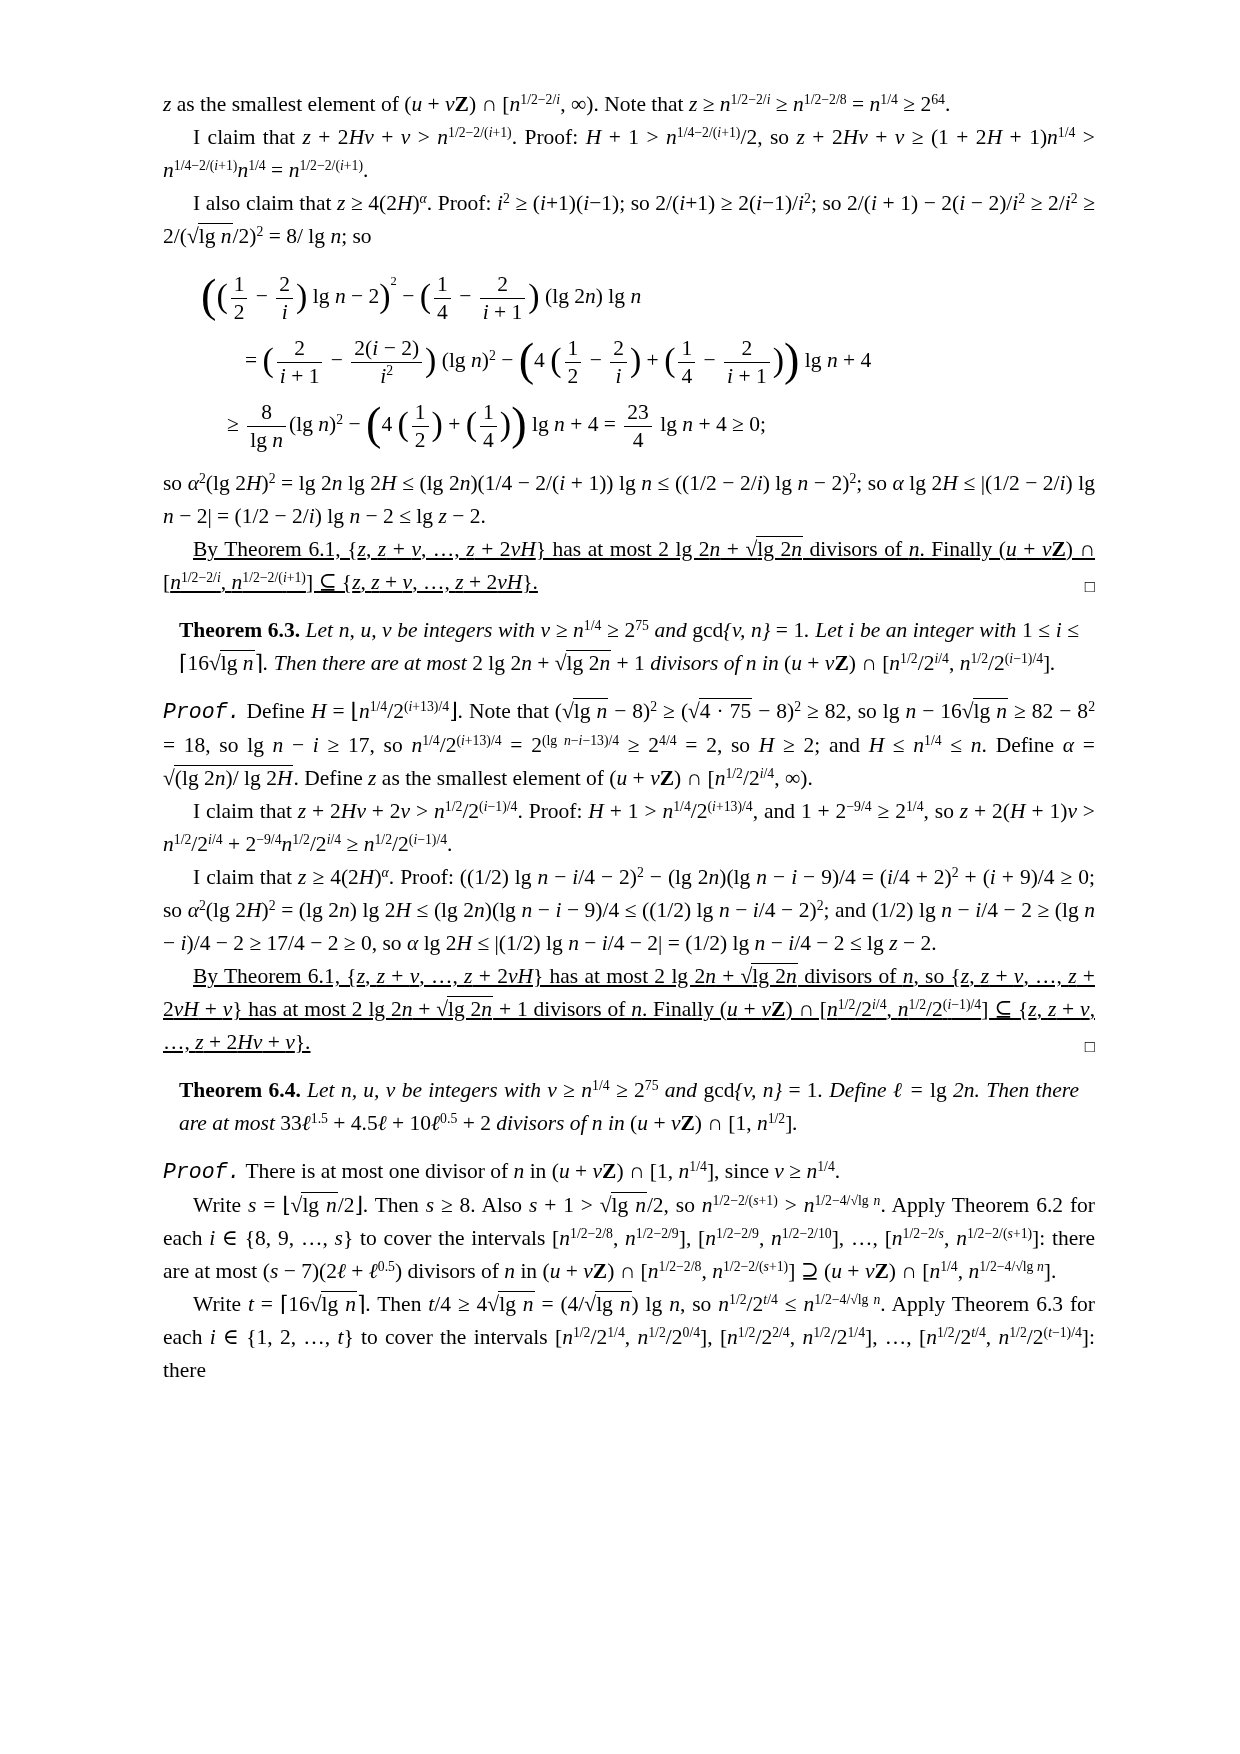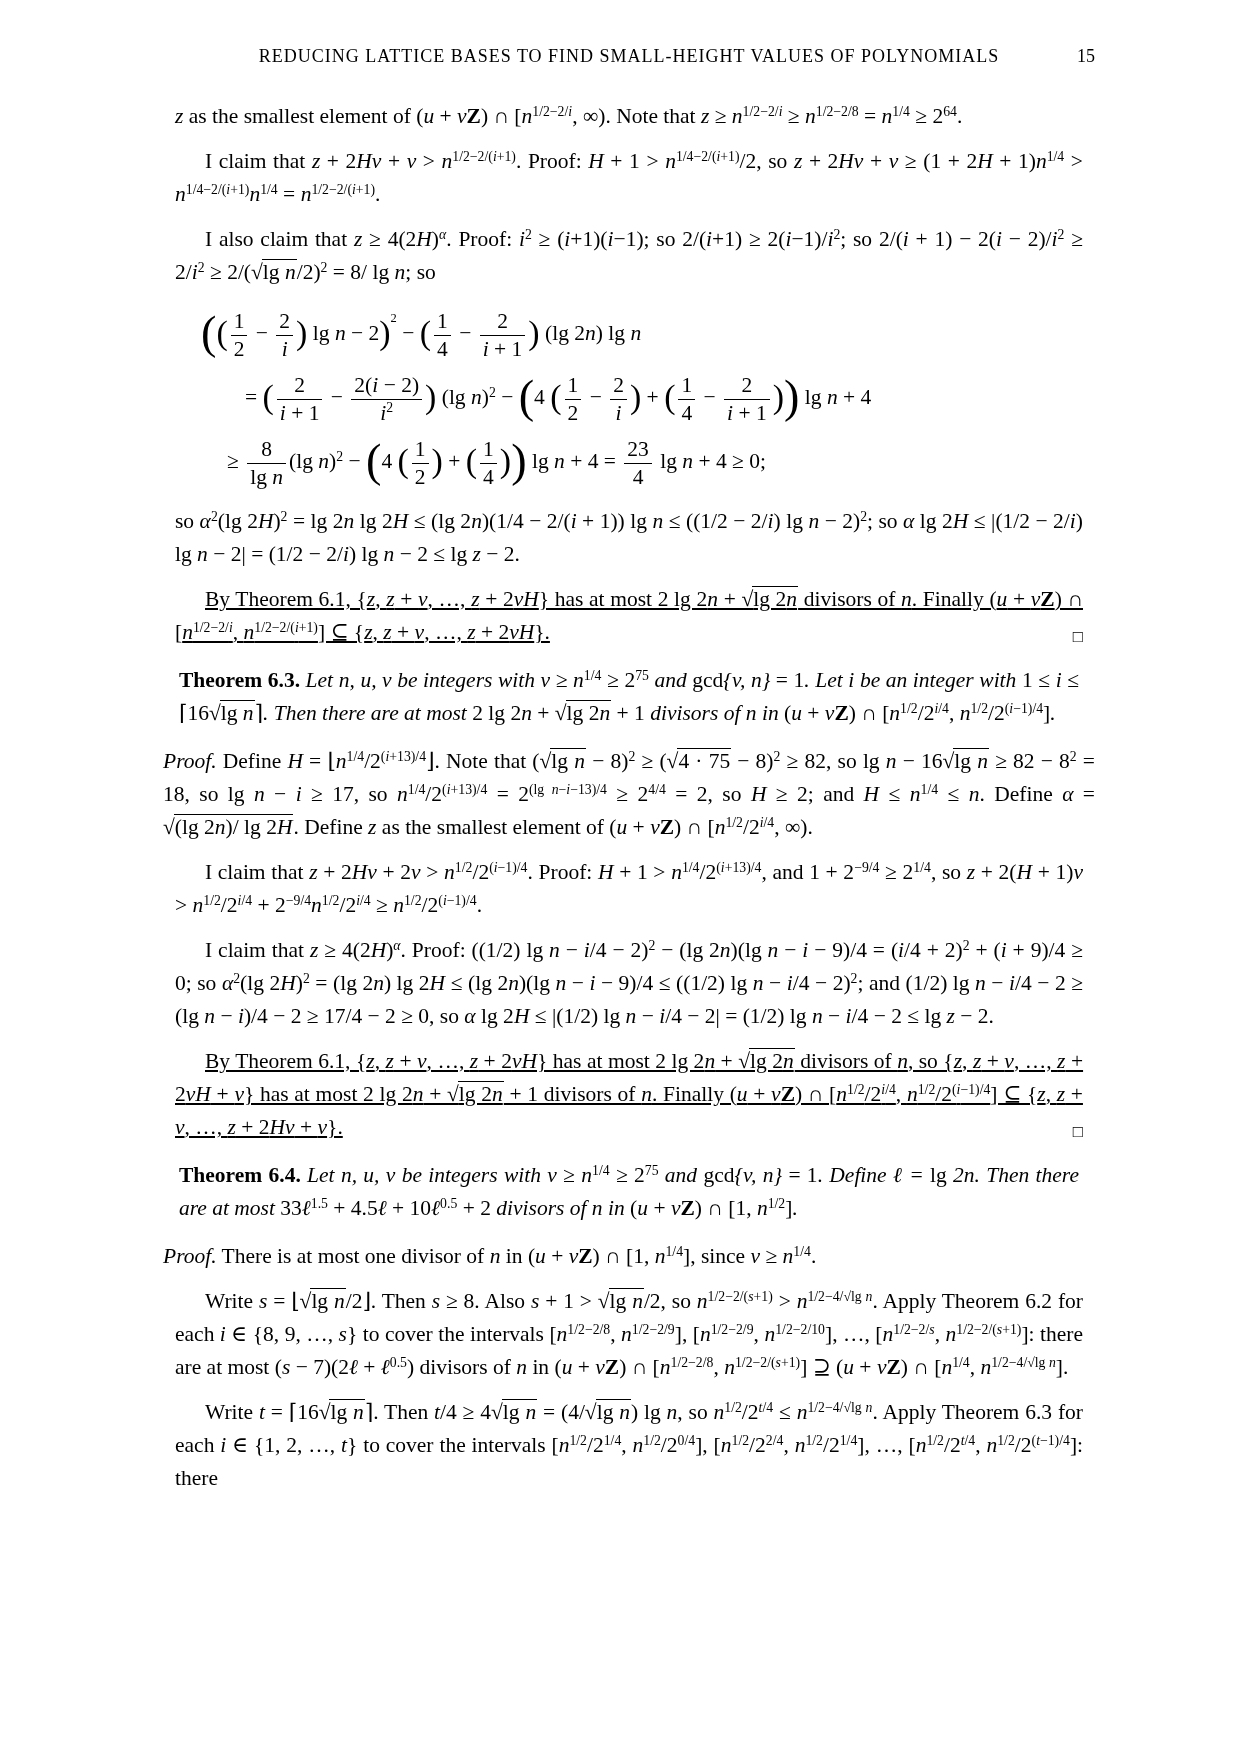--- a/index.html
+++ b/index.html
@@ -6,26 +6,26 @@
   .page {
     position:relative; width:1240px; height:1754px; background:#fff; color:#000;
     font-family:"Liberation Serif","DejaVu Serif",serif; overflow:hidden;
   }
   .header {
     position:absolute; left:163px; top:46px; width:932px;
     text-align:center; font-size:18px; letter-spacing:1px; white-space:nowrap;
   }
   .pagenum { position:absolute; right:0; top:0; letter-spacing:0; }
   .col { position:absolute; left:163px; top:88px; width:932px; }
-  p.para { margin:12px; text-align:justify; font-size:21.5px; line-height:33px; }
+  p.para { margin:0; text-align:justify; font-size:21.5px; line-height:33px; }
   p.ind { text-indent:30px; }
   p.theorem { margin:15px 16px; font-style:italic; }
   p.theorem .lab { font-style:normal; font-weight:bold; }
   p.proofp { margin:15px 0 0 0; }
-  .plab { font-style:italic; }
+  .plab { font-style:italic;font-family:Liberation Mono, monospace; }
   .rm { font-style:normal; }
   b { font-style:normal; }
   sup { font-size:64%; line-height:0; position:relative; top:-0.52em; vertical-align:baseline; }
   sup i { letter-spacing:0; }
   .rad { border-top:1.4px solid #000; white-space:nowrap; margin-left:-1px; padding:0 1px; }
   .qedp { position:relative;text-decoration:underline; }
   .qed { position:absolute; right:0; bottom:4px; font-size:17px; line-height:1; }
   
   .display { margin:11px 0; }
   .dline { white-space:nowrap; font-size:21.5px; height:64px; line-height:64px; }
@@ -34,24 +34,20 @@
   .fr .de { display:block; padding:1px 3px 0; }
   .bp { display:inline-block; vertical-align:middle; line-height:0; position:relative; top:-2px; }
   .b2 { font-size:158%; }
   .b3 { font-size:215%; }
   sup.d2 { top:-1.45em; font-size:58%; }
 </style>
 </head>
 <body>
 
 <div class="page">
-  <div class="header">
-    <span>REDUCING LATTICE BASES TO FIND SMALL-HEIGHT VALUES OF POLYNOMIALS</span>
-    <span class="pagenum">15</span>
-  </div>
   <div class="col">
       <p class="para"><i>z</i> as the smallest element of (<i>u</i> + <i>v</i><b>Z</b>) ∩ [<i>n</i><sup>1/2−2/<i>i</i></sup>, ∞). Note that <i>z</i> ≥ <i>n</i><sup>1/2−2/<i>i</i></sup> ≥ <i>n</i><sup>1/2−2/8</sup> = <i>n</i><sup>1/4</sup> ≥ 2<sup>64</sup>.</p>
       <p class="para ind">I claim that <i>z</i> + 2<i>Hv</i> + <i>v</i> &gt; <i>n</i><sup>1/2−2/(<i>i</i>+1)</sup>. Proof: <i>H</i> + 1 &gt; <i>n</i><sup>1/4−2/(<i>i</i>+1)</sup>/2, so <i>z</i> + 2<i>Hv</i> + <i>v</i> ≥ (1 + 2<i>H</i> + 1)<i>n</i><sup>1/4</sup> &gt; <i>n</i><sup>1/4−2/(<i>i</i>+1)</sup><i>n</i><sup>1/4</sup> = <i>n</i><sup>1/2−2/(<i>i</i>+1)</sup>.</p>
       <p class="para ind">I also claim that <i>z</i> ≥ 4(2<i>H</i>)<sup><i>α</i></sup>. Proof: <i>i</i><sup>2</sup> ≥ (<i>i</i>+1)(<i>i</i>−1); so 2/(<i>i</i>+1) ≥ 2(<i>i</i>−1)/<i>i</i><sup>2</sup>; so 2/(<i>i</i> + 1) − 2(<i>i</i> − 2)/<i>i</i><sup>2</sup> ≥ 2/<i>i</i><sup>2</sup> ≥ 2/(√<span class="rad">lg <i>n</i></span>/2)<sup>2</sup> = 8/ lg <i>n</i>; so</p>
       <div class="display">
         <div class="dline" style="margin-left: 38px;"><span class="bp b3">(</span><span class="bp b2">(</span><span class="fr"><span class="nu">1</span><span class="de">2</span></span> − <span class="fr"><span class="nu">2</span><span class="de"><i>i</i></span></span><span class="bp b2">)</span> lg <i>n</i> − 2<span class="bp b2">)</span><sup class="d2">2</sup> − <span class="bp b2">(</span><span class="fr"><span class="nu">1</span><span class="de">4</span></span> − <span class="fr"><span class="nu">2</span><span class="de"><i>i</i> + 1</span></span><span class="bp b2">)</span> (lg 2<i>n</i>) lg <i>n</i></div>
         <div class="dline" style="margin-left: 82px;">= <span class="bp b2">(</span><span class="fr"><span class="nu">2</span><span class="de"><i>i</i> + 1</span></span> − <span class="fr"><span class="nu">2(<i>i</i> − 2)</span><span class="de"><i>i</i><sup>2</sup></span></span><span class="bp b2">)</span> (lg <i>n</i>)<sup>2</sup> − <span class="bp b3">(</span>4 <span class="bp b2">(</span><span class="fr"><span class="nu">1</span><span class="de">2</span></span> − <span class="fr"><span class="nu">2</span><span class="de"><i>i</i></span></span><span class="bp b2">)</span> + <span class="bp b2">(</span><span class="fr"><span class="nu">1</span><span class="de">4</span></span> − <span class="fr"><span class="nu">2</span><span class="de"><i>i</i> + 1</span></span><span class="bp b2">)</span><span class="bp b3">)</span> lg <i>n</i> + 4</div>
         <div class="dline" style="margin-left: 64px;">≥ <span class="fr"><span class="nu">8</span><span class="de">lg <i>n</i></span></span>(lg <i>n</i>)<sup>2</sup> − <span class="bp b3">(</span>4 <span class="bp b2">(</span><span class="fr"><span class="nu">1</span><span class="de">2</span></span><span class="bp b2">)</span> + <span class="bp b2">(</span><span class="fr"><span class="nu">1</span><span class="de">4</span></span><span class="bp b2">)</span><span class="bp b3">)</span> lg <i>n</i> + 4 = <span class="fr"><span class="nu">23</span><span class="de">4</span></span> lg <i>n</i> + 4 ≥ 0;</div>
       </div>
       <p class="para">so <i>α</i><sup>2</sup>(lg 2<i>H</i>)<sup>2</sup> = lg 2<i>n</i> lg 2<i>H</i> ≤ (lg 2<i>n</i>)(1/4 − 2/(<i>i</i> + 1)) lg <i>n</i> ≤ ((1/2 − 2/<i>i</i>) lg <i>n</i> − 2)<sup>2</sup>; so <i>α</i> lg 2<i>H</i> ≤ |(1/2 − 2/<i>i</i>) lg <i>n</i> − 2| = (1/2 − 2/<i>i</i>) lg <i>n</i> − 2 ≤ lg <i>z</i> − 2.</p>

